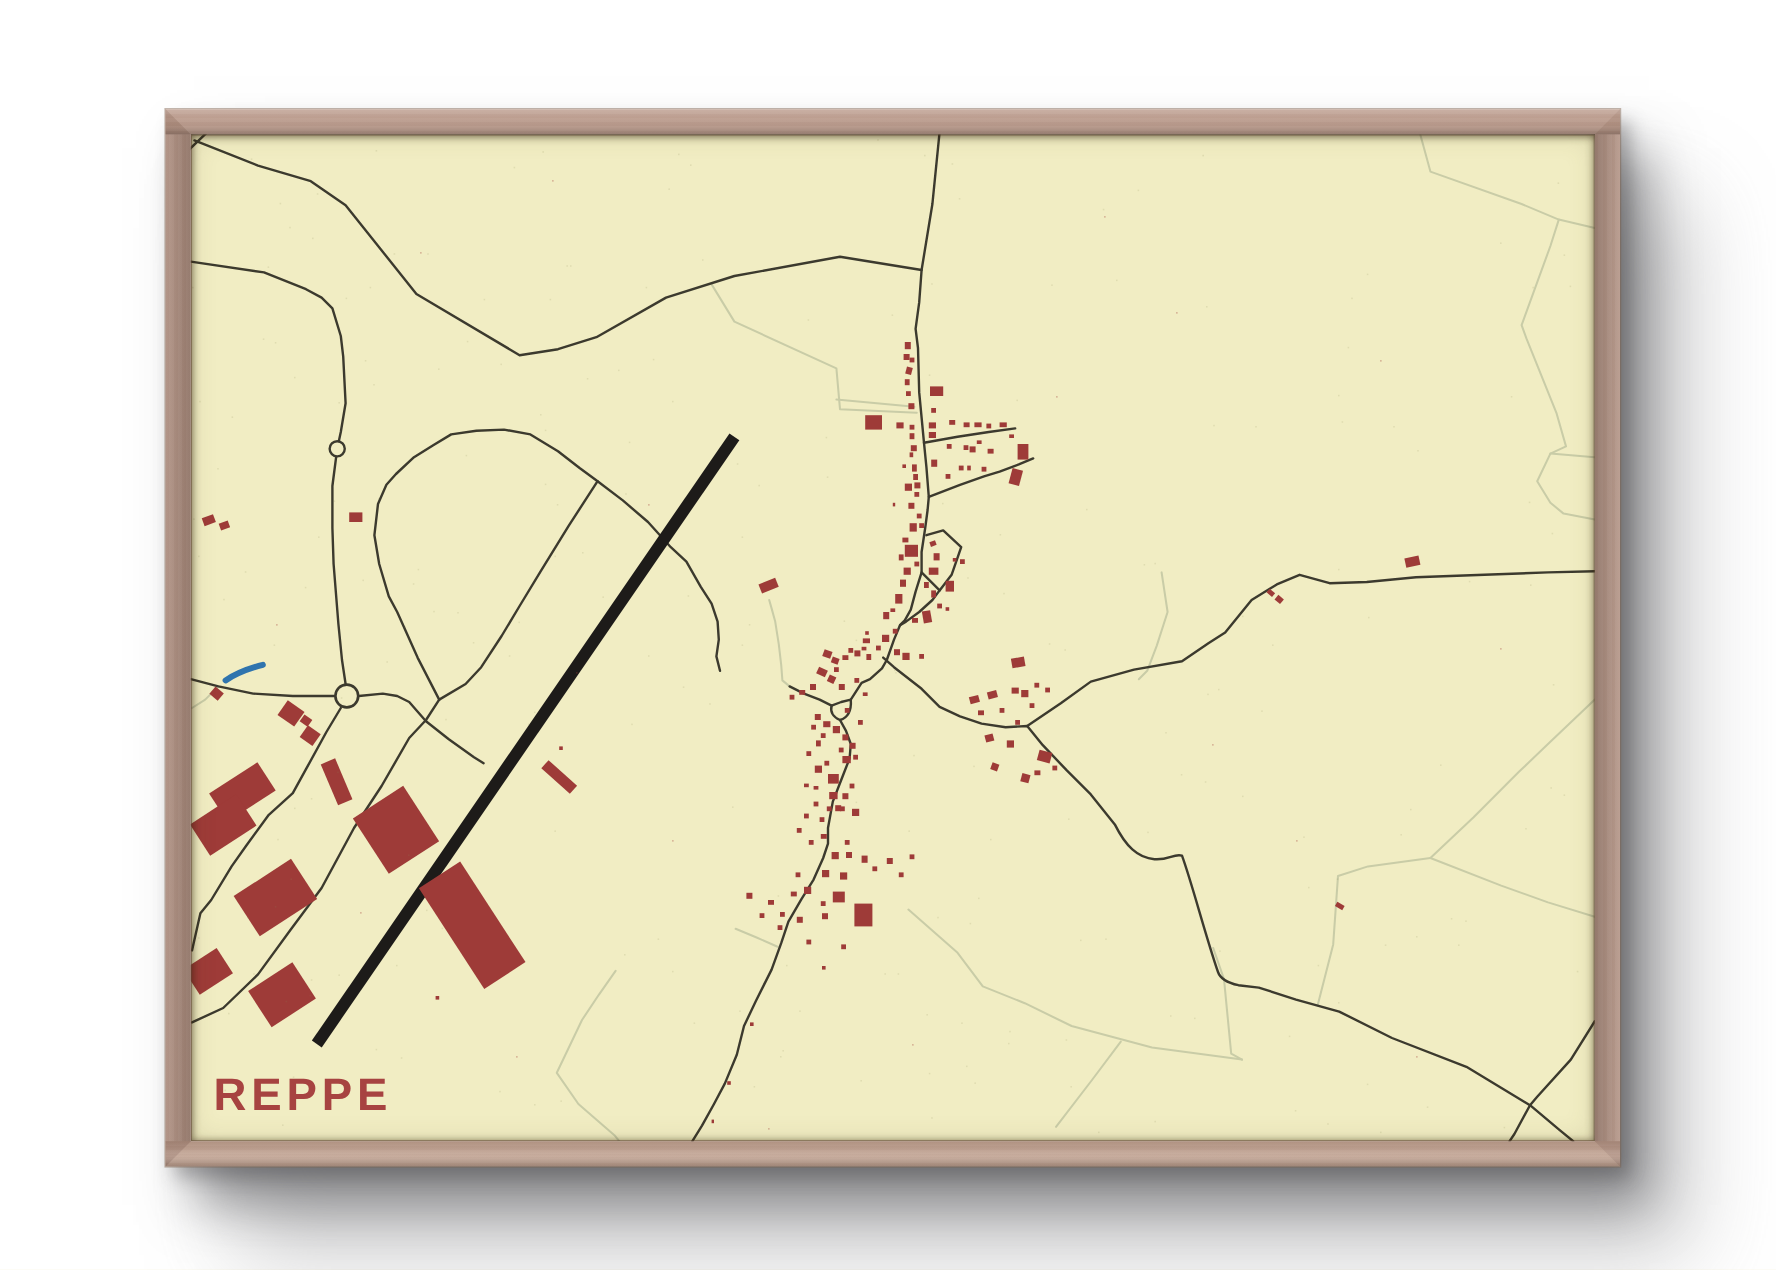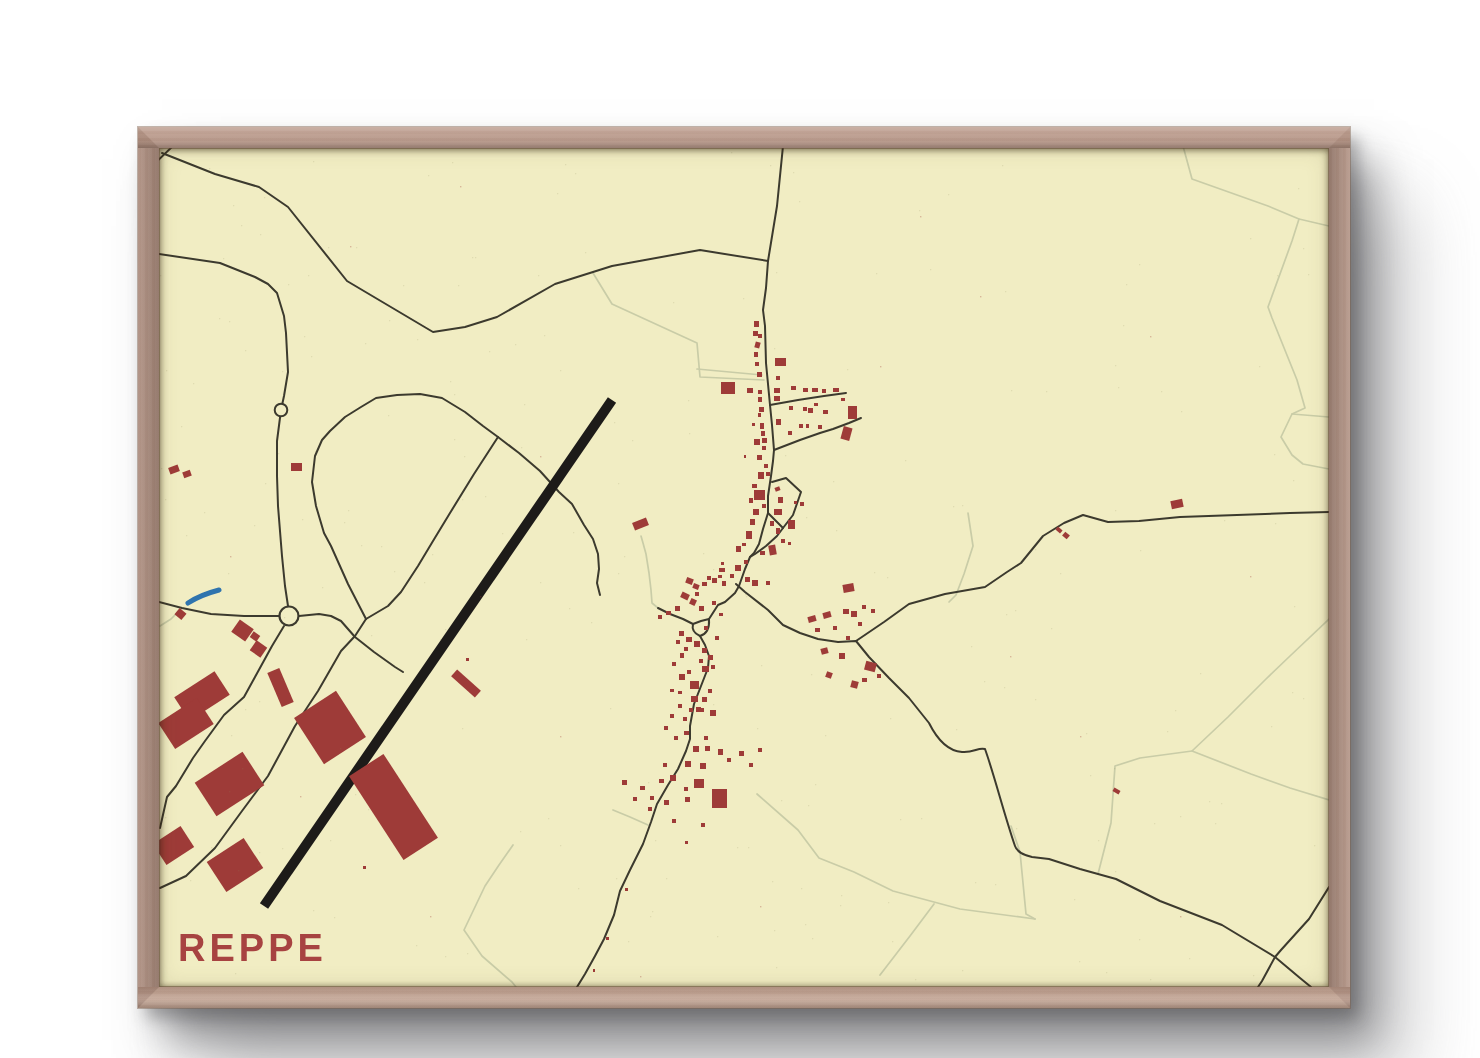--- a/index.html
+++ b/index.html
@@ -1,20 +1,20 @@
 <!DOCTYPE html>
 <html><head>
 <meta charset="utf-8">
 <style>
 html,body{margin:0;padding:0;background:#ffffff;width:1480px;height:1058px;overflow:hidden;
 font-family:"Liberation Sans",sans-serif;}
 .poster{position:absolute;left:138px;top:91px;width:1212px;height:881px;box-sizing:border-box;
 border:21px solid #b6978a;border-top-color:#bd9e90;border-left-color:#ac8c7d;
 border-right-color:#b29283;border-bottom-color:#c1a291;
-box-shadow:0 0 0 1px rgba(125,95,75,.45), 8px 10px 14px rgba(60,60,62,.35), 24px 32px 40px rgba(68,68,71,.5), 58px 74px 70px rgba(138,138,141,.42);margin-top:36px;}
+box-shadow:0 0 0 1px rgba(125,95,75,.45), 8px 10px 14px rgba(60,60,62,.35), 24px 32px 40px rgba(68,68,71,.5), 58px 74px 70px rgba(138,138,141,.42);}
 .inner{position:absolute;inset:0;}
 .edge{position:absolute;pointer-events:none;}
 .et{left:-21px;right:-21px;top:-21px;height:21px;background:linear-gradient(180deg,rgba(255,255,255,.16),rgba(255,255,255,.02) 35%,rgba(0,0,0,.04) 70%,rgba(0,0,0,.2)),repeating-linear-gradient(0deg,rgba(120,80,60,.03) 0 3px,rgba(255,250,245,.03) 3px 7px);}
 .eb{left:-21px;right:-21px;bottom:-21px;height:21px;background:linear-gradient(0deg,rgba(0,0,0,.16),rgba(255,255,255,.14) 40%,rgba(60,30,15,.14)),repeating-linear-gradient(0deg,rgba(120,80,60,.03) 0 3px,rgba(255,250,245,.03) 3px 7px);}
 .el{left:-21px;top:0;bottom:0;width:21px;background:linear-gradient(90deg,rgba(255,255,255,.10),rgba(0,0,0,.14)),repeating-linear-gradient(90deg,rgba(120,80,60,.03) 0 3px,rgba(255,250,245,.03) 3px 7px);}
 .er{right:-21px;top:0;bottom:0;width:21px;background:linear-gradient(270deg,rgba(255,255,255,.10),rgba(0,0,0,.16)),repeating-linear-gradient(90deg,rgba(120,80,60,.03) 0 3px,rgba(255,250,245,.03) 3px 7px);}
 .ovl{position:absolute;inset:0;pointer-events:none;
 box-shadow:inset 0 4px 6px -1px rgba(45,32,12,.38), inset 4px 0 6px -1px rgba(45,32,12,.3),
 inset -4px 0 6px -1px rgba(45,32,12,.22), inset 0 -3px 5px -1px rgba(45,32,12,.18),
 inset 0 0 22px rgba(95,80,35,.16);

